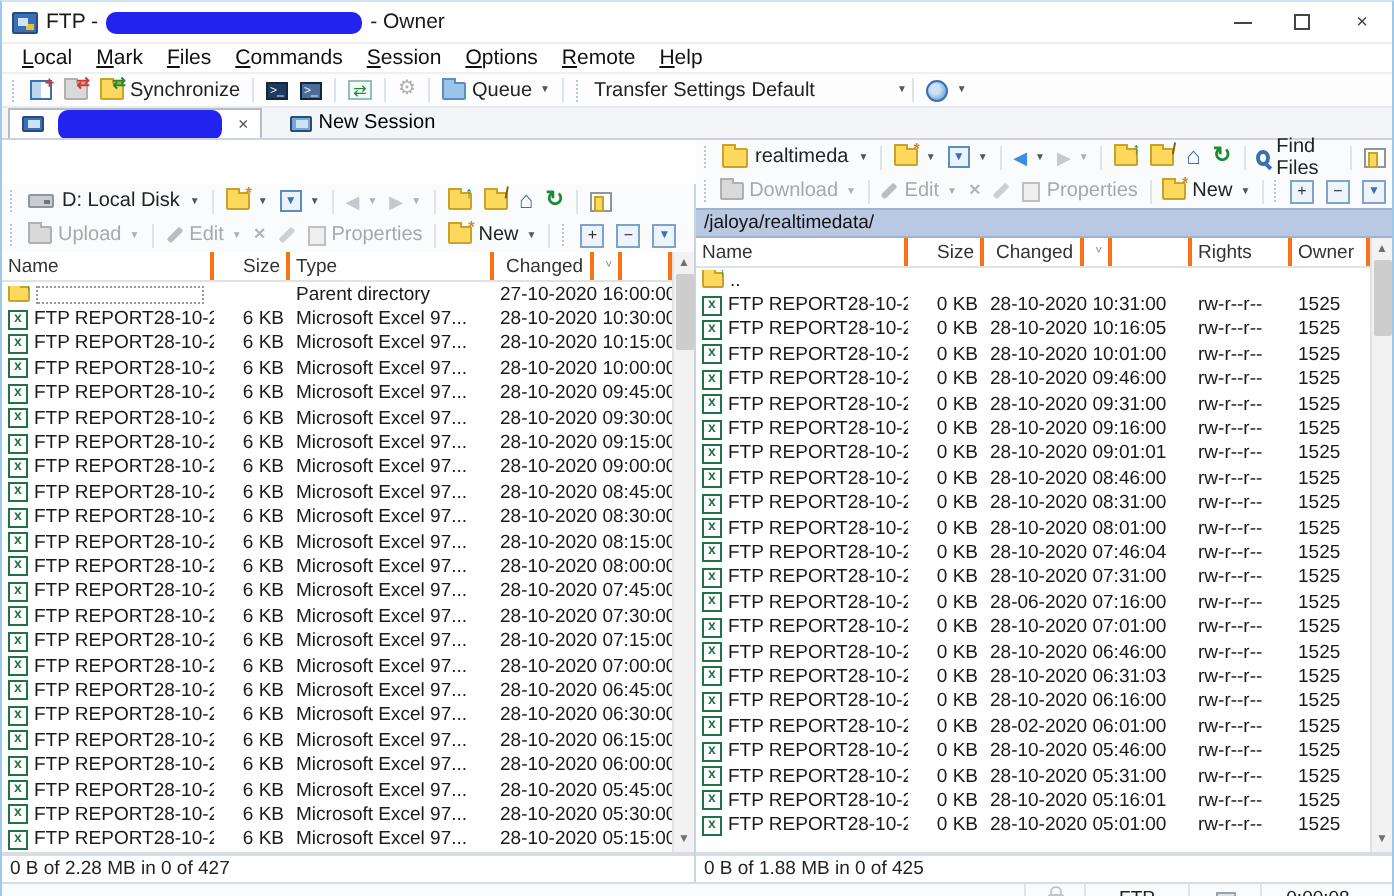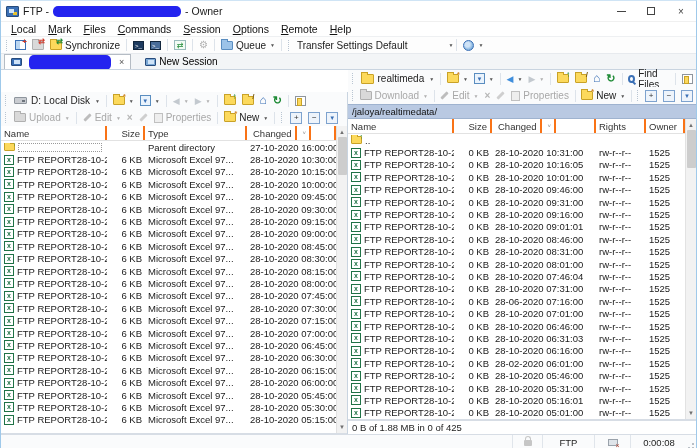--- a/index.html
+++ b/index.html
@@ -527,20 +527,23 @@
             </div>
             </div>
         </div>
         <div class="vscroll">
           <span class="arr">▲</span>
           <span class="thumb"></span>
           <span class="track"></span>
           <span class="arr">▼</span>
         </div>
       </div>
+      <div class="pstatus">
+        <span>0 B of 2.28 MB in 0 of 427</span>
+      </div>
     </div>
 
     <div class="panel right">
       <div class="ptool">
         <span class="grip"></span>
         <span class="combo">
           <span class="fold" style="width:13px;height:10px;"></span>
           <span>realtimeda</span>
           <span class="dd">▼</span>
         </span>

